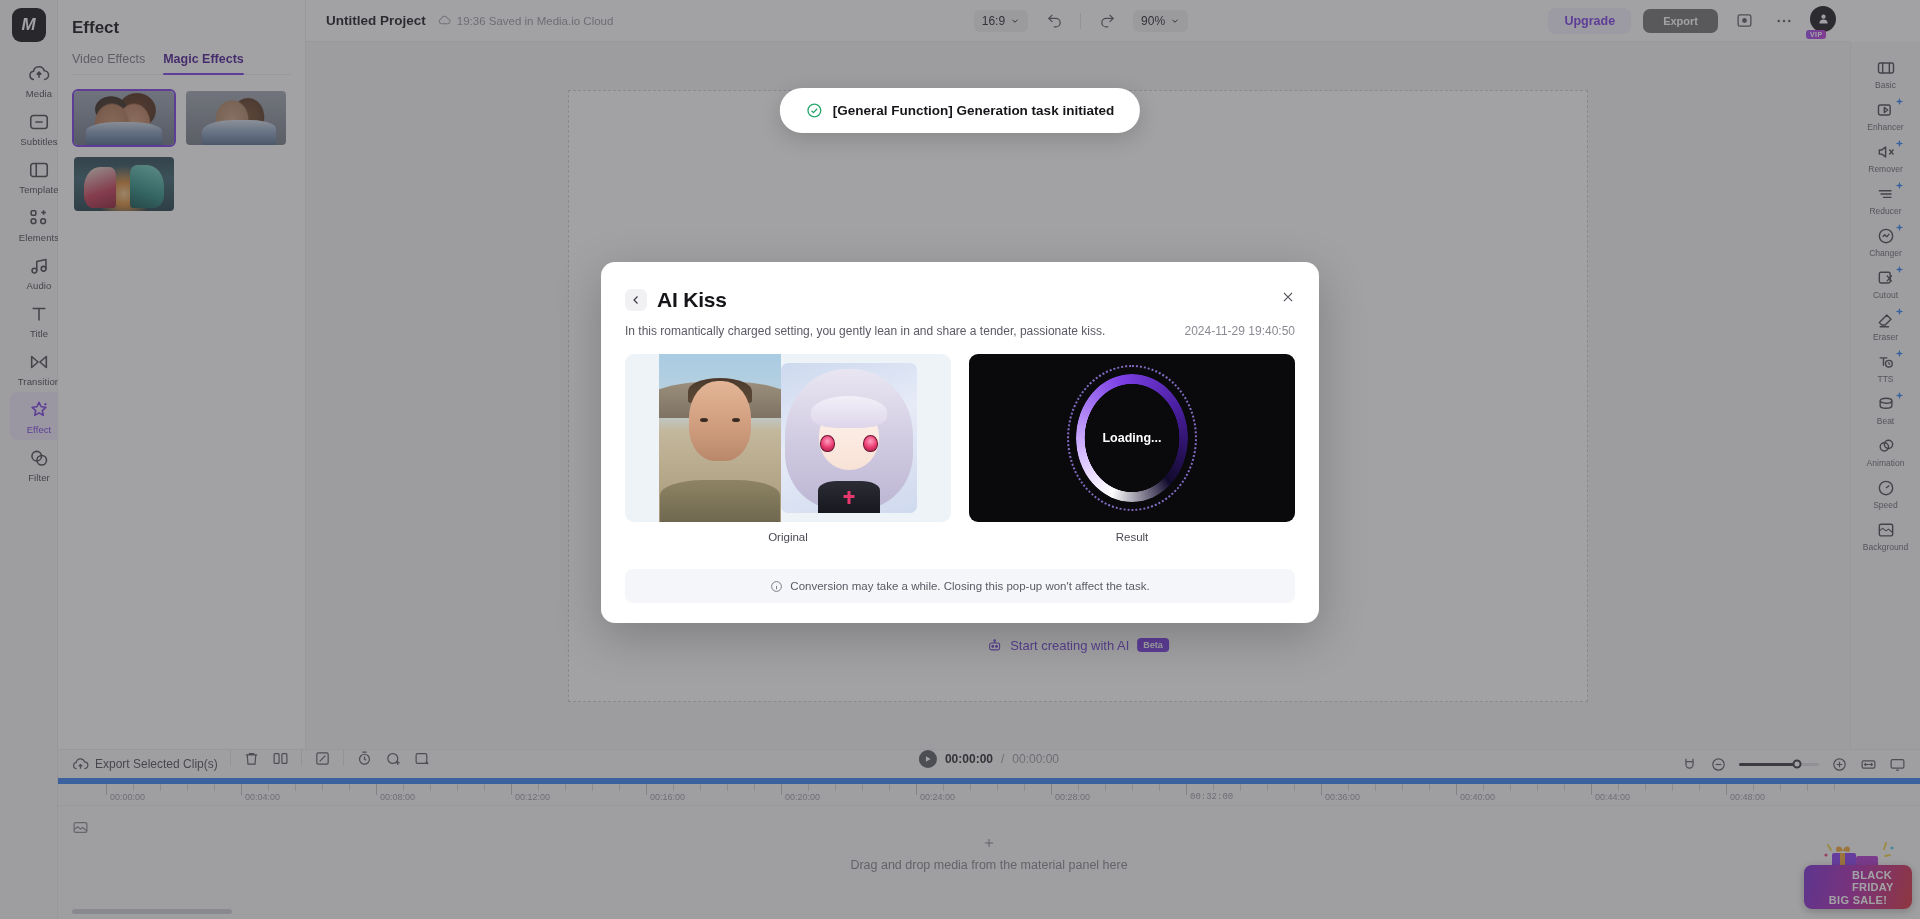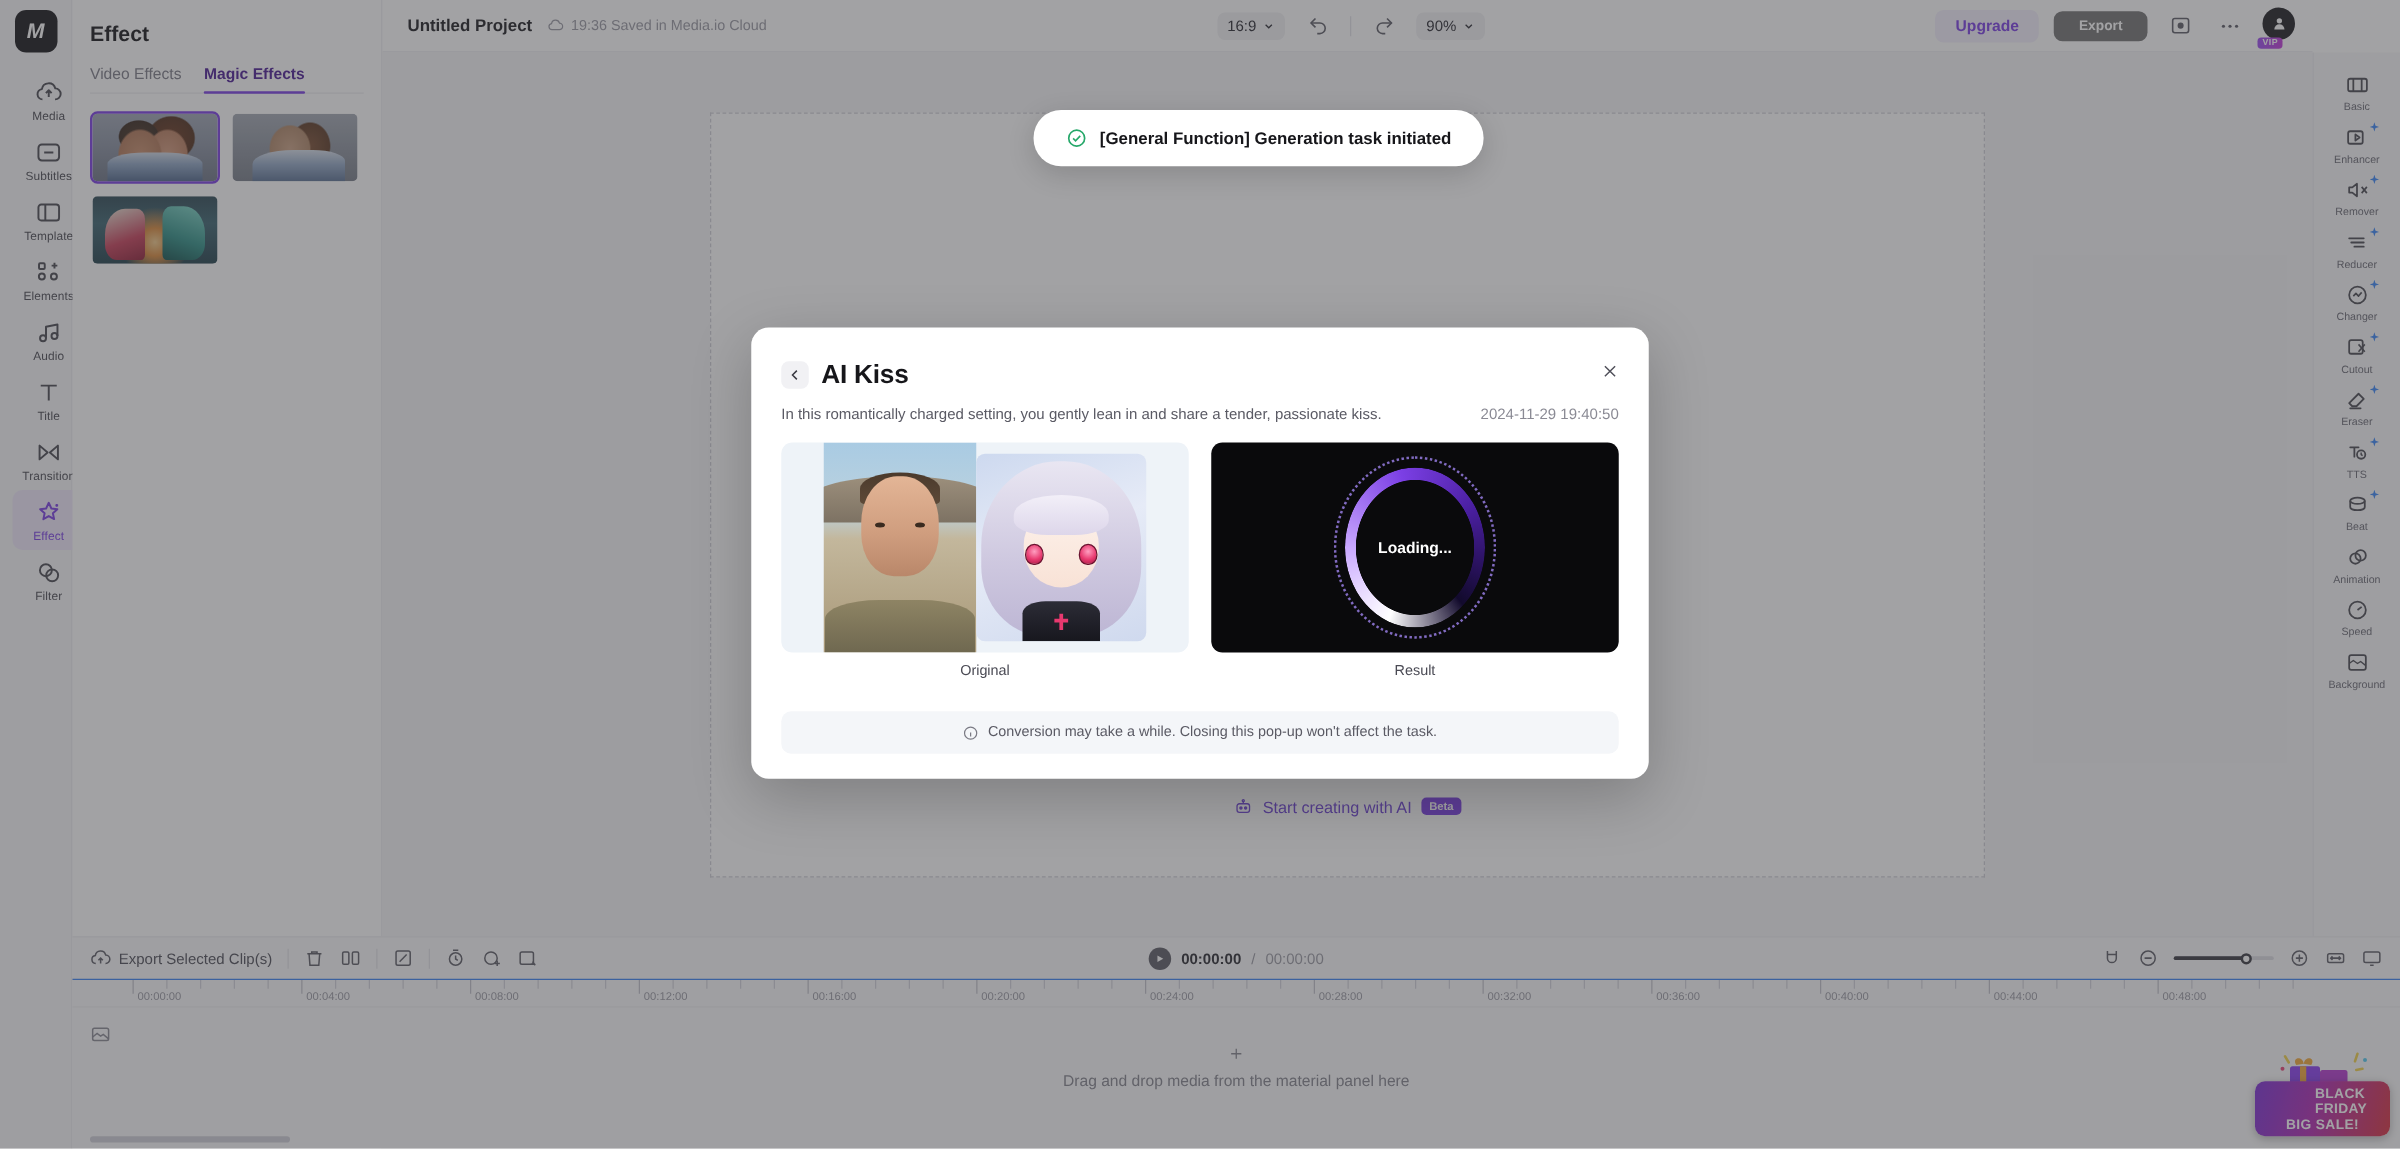--- a/index.html
+++ b/index.html
@@ -167,22 +167,22 @@
     position: absolute; right: 17px; top: 3px; width: 9px; height: 9px;
     color: #3b87f7;
   }
 
   
   .timeline {
     position: absolute; left: 58px; right: 0; bottom: 0; height: 170px;
     background: #fafafb; border-top: 1px solid #ececf0;
   }
   .tl-toolbar {
-    height: 34px; display: flex; align-items: center; padding: 0 14px; gap: 12px;
-    border-bottom: 1px solid #3b82f6;
+    height: 34px; display: flex; padding: 0 14px; gap: 12px;
+    border-bottom: 6px solid #3b82f6;
   }
   .tl-btn { display: flex; align-items: center; gap: 6px; font-size: 12px; color: #50505a; cursor: pointer; }
   .tl-ico { width: 17px; height: 17px; color: #5c5c66; cursor: pointer; }
   .tl-center { position: absolute; left: 50%; transform: translateX(-50%); display: flex; align-items: center; gap: 8px; }
   .play-btn {
     width: 18px; height: 18px; border-radius: 50%; background: #5c5c66;
     display: flex; align-items: center; justify-content: center; cursor: pointer;
   }
   .time-cur { font-size: 12px; font-weight: 700; color: #2a2a31; font-family: "Liberation Sans", sans-serif; }
   .time-tot { font-size: 12px; color: #9a9aa4; }
@@ -230,21 +230,21 @@
   
   .overlay {
     position: absolute; inset: 0; background: rgba(60,60,64,.48); z-index: 50;
   }
 
   
   .toast {
     position: absolute; left: 50%; top: 88px; transform: translateX(-50%);
     background: #fff; border-radius: 22px; padding: 14px 26px;
     display: flex; align-items: center; gap: 10px; z-index: 70;
-    box-shadow: 0 6px 22px rgba(0,0,0,.16); min-width: 300px; justify-content: center; margin-left: 47px;
+    box-shadow: 0 6px 22px rgba(0,0,0,.16); min-width: 300px; justify-content: center;
   }
   .toast-txt { font-size: 13.5px; font-weight: 700; color: #16161a; }
 
   
   .modal {
     position: absolute; left: 50%; top: 262px; transform: translateX(-50%);
     width: 718px; background: #fff; border-radius: 14px; z-index: 70;
     box-shadow: 0 14px 48px rgba(0,0,0,.22); padding: 26px 24px 20px 24px;
   }
   .md-head { display: flex; align-items: center; gap: 10px; }
@@ -766,21 +766,21 @@
         <div class="ruler-tick" style="left: 912px;"></div>
         <div class="ruler-tick" style="left: 939px;"></div>
         <div class="ruler-tick" style="left: 966px;"></div>
         <div class="ruler-tick major" style="left: 993px;"></div>
         <div class="ruler-lab" style="left: 997px;">00:28:00</div>
         <div class="ruler-tick" style="left: 1020px;"></div>
         <div class="ruler-tick" style="left: 1047px;"></div>
         <div class="ruler-tick" style="left: 1074px;"></div>
         <div class="ruler-tick" style="left: 1101px;"></div>
         <div class="ruler-tick major" style="left: 1128px;"></div>
-        <div class="ruler-lab" style="left: 1132px;">00:32:00</div>
+        <div class="ruler-lab" style="left: 1132px; font-family: Liberation Mono, monospace;">00:32:00</div>
         <div class="ruler-tick" style="left: 1155px;"></div>
         <div class="ruler-tick" style="left: 1182px;"></div>
         <div class="ruler-tick" style="left: 1209px;"></div>
         <div class="ruler-tick" style="left: 1236px;"></div>
         <div class="ruler-tick major" style="left: 1263px;"></div>
         <div class="ruler-lab" style="left: 1267px;">00:36:00</div>
         <div class="ruler-tick" style="left: 1290px;"></div>
         <div class="ruler-tick" style="left: 1317px;"></div>
         <div class="ruler-tick" style="left: 1344px;"></div>
         <div class="ruler-tick" style="left: 1371px;"></div>

